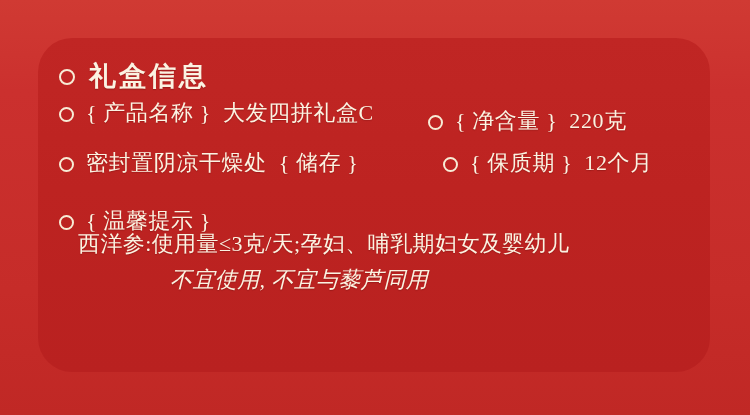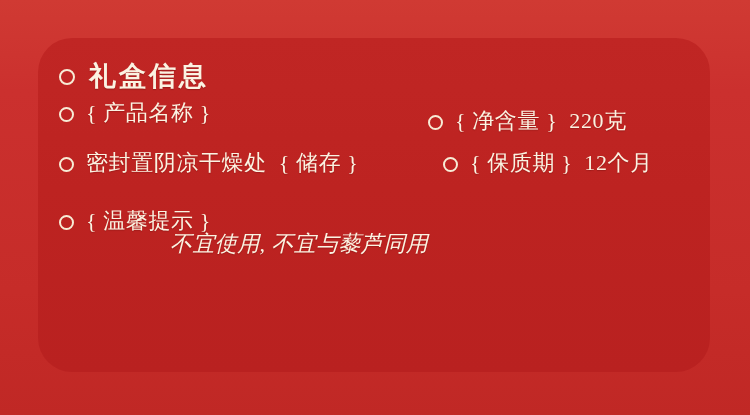--- a/index.html
+++ b/index.html
@@ -127,20 +127,21 @@
   <div id="info-card">
 
     <div class="row" id="card-title-row">
       <span class="ring"></span>
       <span class="txt">礼盒信息</span>
     </div>
 
     <div class="row datarow" id="row-product-name">
       <span class="ring"></span>
       <span class="txt">{ 产品名称 }</span>
+      <span class="txt">大发四拼礼盒C</span>
     </div>
 
     <div class="row datarow" id="row-net-weight">
       <span class="ring"></span>
       <span class="txt">{ 净含量 }</span>
       <span class="txt">220克</span>
     </div>
 
     <div class="row datarow" id="row-storage">
       <span class="ring"></span>
@@ -153,17 +154,18 @@
       <span class="txt">{ 保质期 }</span>
       <span class="txt">12个月</span>
     </div>
 
     <div class="row datarow" id="row-tips-label">
       <span class="ring"></span>
       <span class="txt">{ 温馨提示 }</span>
     </div>
 
     <div id="warning-block">
+      <div class="warn-line" id="warn-line-1">西洋参:使用量≤3克/天;孕妇、哺乳期妇女及婴幼儿</div>
       <div class="warn-line" id="warn-line-2">不宜使用, 不宜与藜芦同用</div>
     </div>
 
   </div>
 </div>
 
 </body></html>

